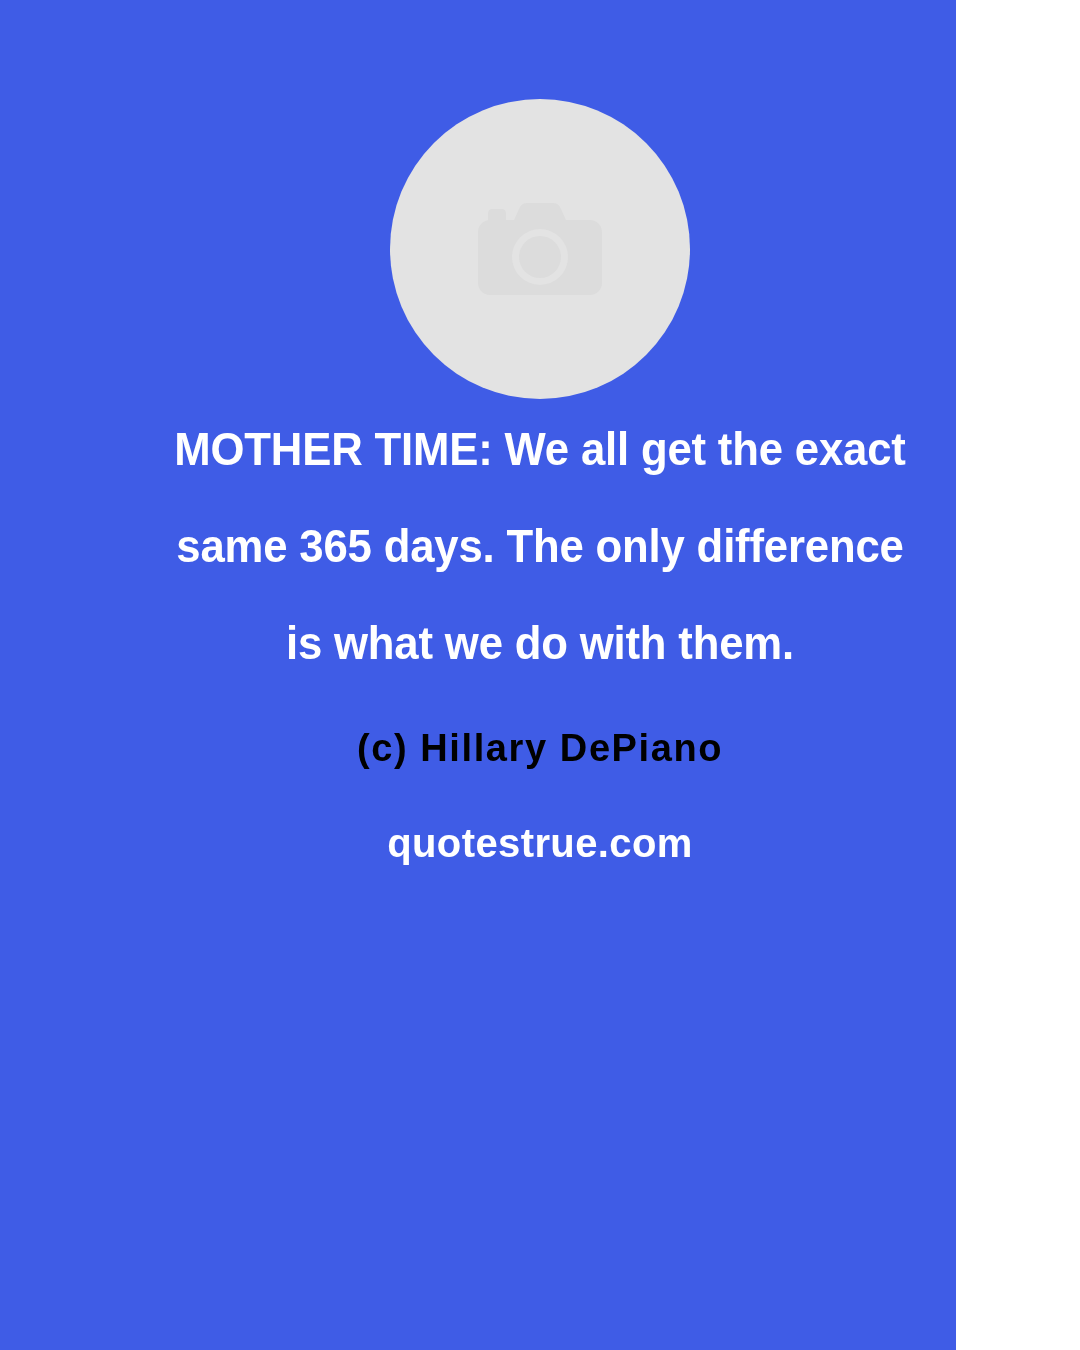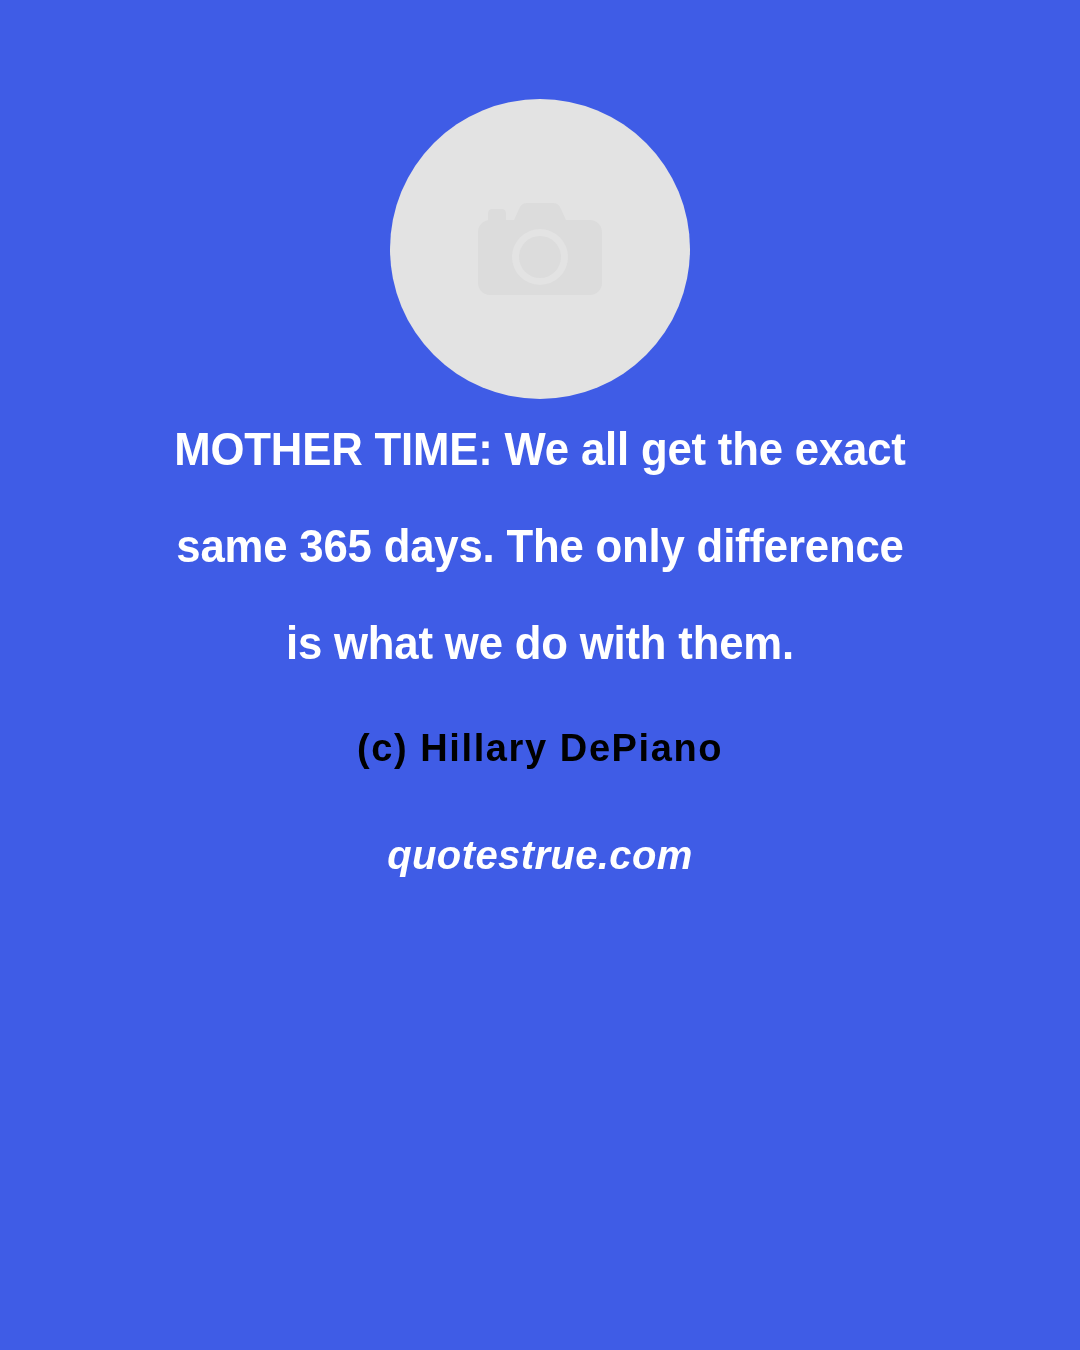--- a/index.html
+++ b/index.html
@@ -8,21 +8,21 @@
   }
   body {
     width: 1080px;
     height: 1350px;
     overflow: hidden;
     font-family: "Liberation Sans", sans-serif;
   }
 
   .card {
     position: relative;
-    width: 1080px;
+    width: 956px;
     height: 1350px;
     background: #3f5ce6;
     box-sizing: border-box;
     overflow: hidden;
   }
 
   
   .avatar-wrap {
     position: absolute;
     left: 0;
@@ -82,30 +82,29 @@
     color: #000000;
     font-family: "Liberation Sans", sans-serif;
     font-size: 38px;
     font-weight: bold;
     letter-spacing: 1.6px;
     line-height: 1;
     padding-top: 38px;
   }
 
   .site {
-    margin: 12px;
+    margin: 0;
     padding: 0;
     color: #ffffff;
     font-family: "Liberation Sans", sans-serif;
     font-size: 40px;
     font-weight: bold;
     letter-spacing: 0.4px;
     line-height: 1;
     padding-top: 56px;
-    font-style: italic;
   }
 </style>
 </head>
 <body>
 
 <div class="card">
 
   <div class="avatar-wrap">
     <div class="avatar-circle">
       <svg class="camera-icon" viewBox="0 0 124 92" aria-hidden="true">

